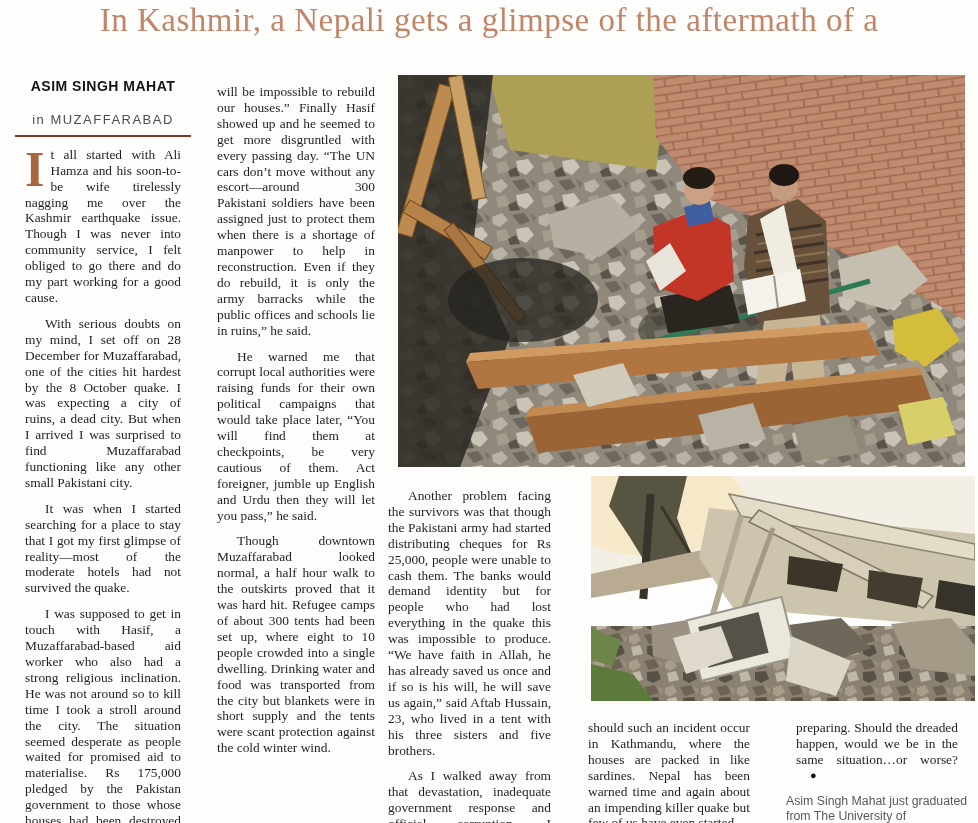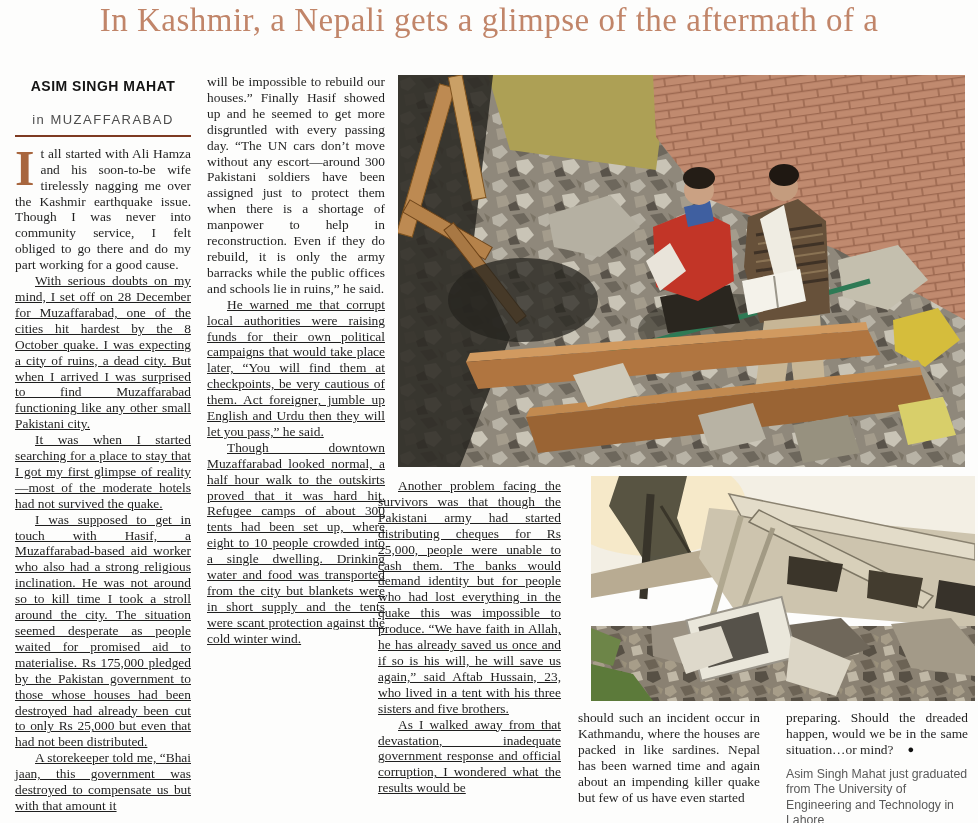--- a/index.html
+++ b/index.html
@@ -9,22 +9,22 @@
     font-family:"Liberation Serif",serif;color:#1f1f1f;
   }
   
   .headline{
     position:absolute;top:3px;left:0;width:978px;text-align:center;
     color:#c18569;font-family:"Liberation Serif",serif;
     font-size:33px;line-height:35px;font-weight:400;letter-spacing:.5px;
   }
   
   .col{position:absolute;font-size:13.4px;line-height:15.9px;text-align:justify;}
-  .col p{margin:0;}
-  .col p.ind{text-indent:20px;text-decoration:underline;}
+  .col p{margin:10px;}
+  .col p.ind{text-indent:20px;}
   .byline{font-family:"Liberation Sans",sans-serif;text-align:center;padding-top:3px;}
   .byline .author{font-size:14px;font-weight:bold;letter-spacing:.5px;color:#141414;}
   .byline .loc{font-size:13px;letter-spacing:1.5px;color:#4d4d4d;margin-top:17px;}
   .byline-rule{height:2px;background:#7e3b22;margin:7px 0 9px 0;}
   .dropcap{
     float:left;font-size:50px;line-height:41px;color:#a8663e;
     font-family:"Liberation Serif",serif;font-weight:bold;
     margin:2px 6px 0 0;
   }
   .endmark{display:inline-block;margin-left:14px;font-size:11px;color:#111;vertical-align:1px;}
@@ -171,17 +171,17 @@
       <polygon points="0,188 42,198 62,225 0,225" fill="#5c7a3a"></polygon>
       <polygon points="0,152 30,164 22,190 0,184" fill="#6d8548"></polygon>
     </svg>
   </div>
 
   <div class="col" style="left:578px;top:710px;width:182px;">
     <p>should such an incident occur in Kathmandu, where the houses are packed in like sardines. Nepal has been warned time and again about an impending killer quake but few of us have even started</p>
   </div>
 
   <div class="col" style="left:786px;top:710px;width:182px;">
-    <p><span>preparing. Should the dreaded happen, would we be in the same situation…or mind?</span><span class="endmark">●</span></p>
+    <p><span>preparing. Should the dreaded happen, would we be in the same situation…or worse?</span><span class="endmark">●</span></p>
     <div class="credit">Asim Singh Mahat just graduated from The University of Engineering and Technology in Lahore</div>
   </div>
 
 </div>
 
 </body></html>

